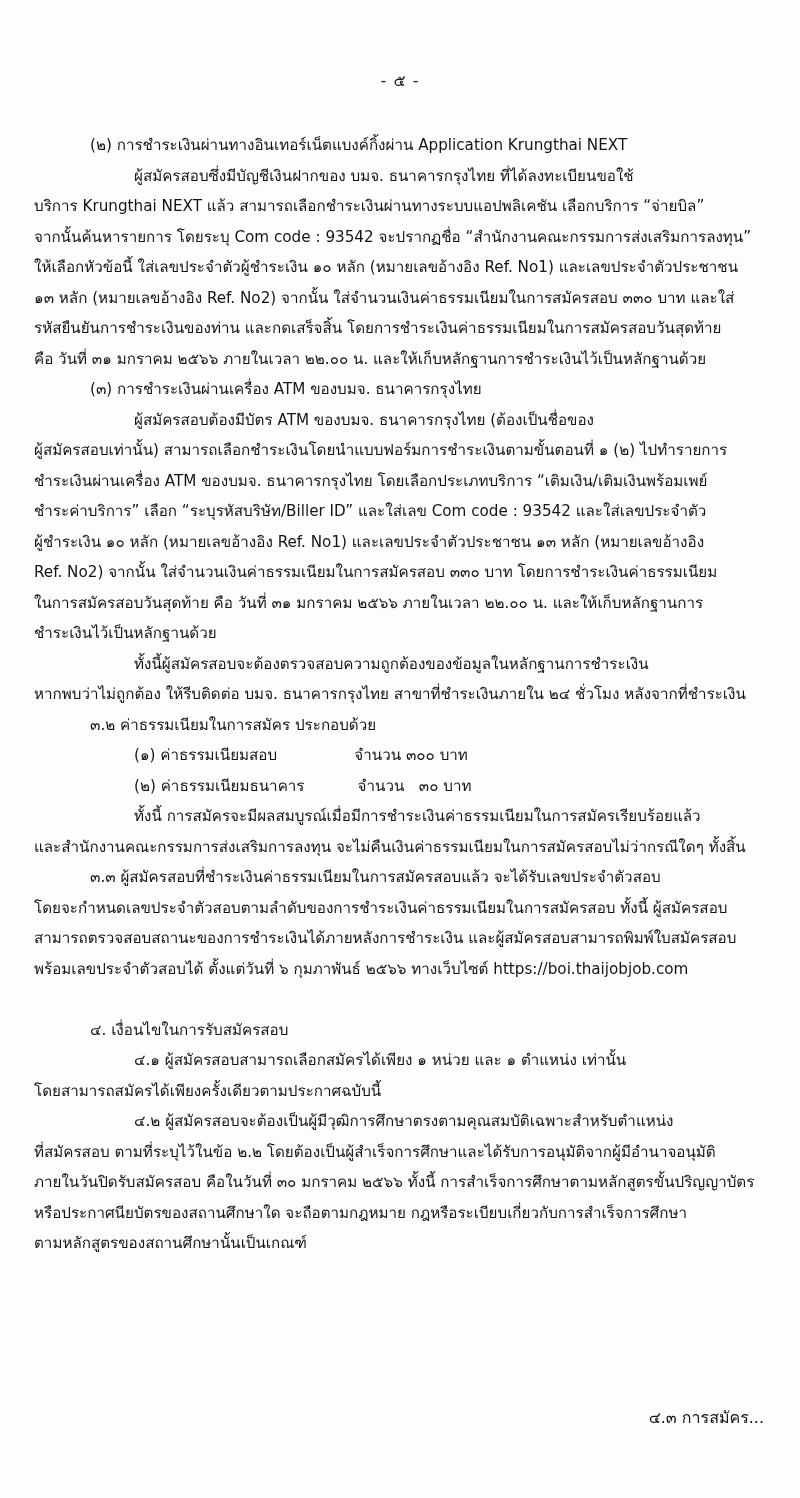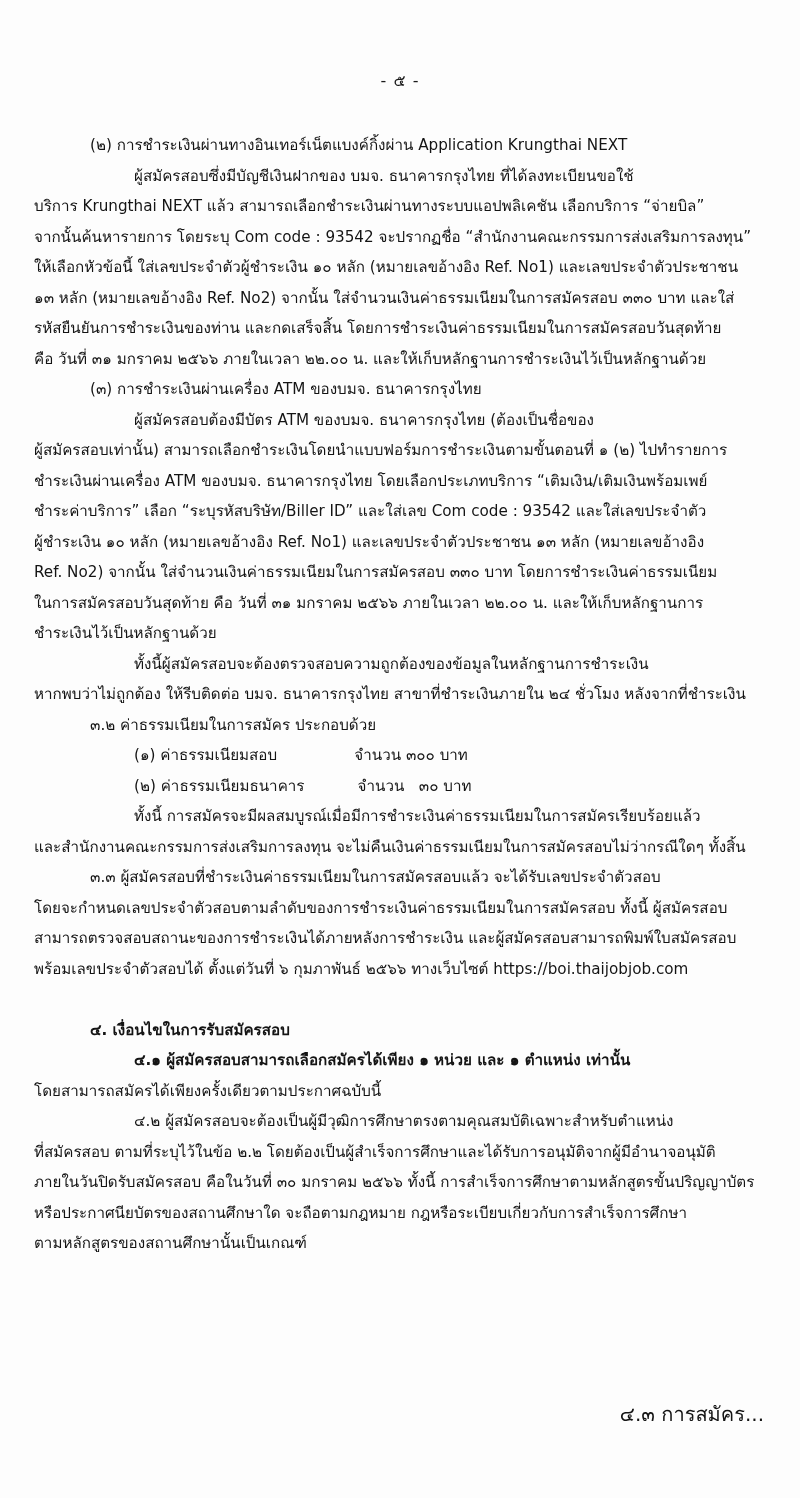--- a/index.html
+++ b/index.html
@@ -41,27 +41,27 @@
     white-space: pre-wrap;
   }
   .line {
     display: block;
     white-space: pre;
   }
   .indent-1 { padding-left: 56px; }
   .indent-2 { padding-left: 100px; }
   .indent-neg { padding-left: 0px; }
   .heading {
-    font-weight: bold;
+    font-weight: normal;
   }
   .tail {
     position: absolute;
     bottom: 68px;
     right: 36px;
-    font-size: 20px;
+    font-size: 16px;
     color: #141414;
   }
 </style>
 </head>
 <body>
 
 <div class="page">
 
   <div class="page-number">- ๕ -</div>
 

